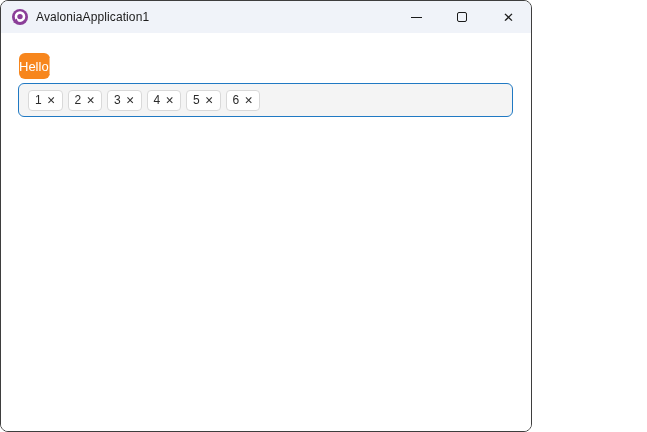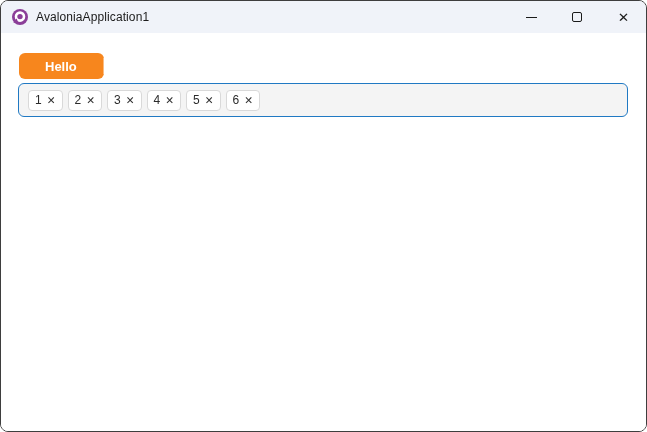--- a/index.html
+++ b/index.html
@@ -1,20 +1,20 @@
 <!DOCTYPE html>
 <html><head>
 <meta charset="utf-8">
 <style>
   html,body{margin:0;padding:0;background:#ffffff;}
   *{box-sizing:border-box;}
   body{font-family:"Liberation Sans", sans-serif;-webkit-font-smoothing:antialiased;}
 
   .window{
-    position:relative;width:647px;height:432px;
+    position:relative;width:532px;height:432px;
     background:#ffffff;border:1.5px solid #3E3E3E;border-radius:8px;
     overflow:hidden;
   }
 
   
   .titlebar{
     height:32px;background:#F0F3F9;display:flex;align-items:center;
     padding-left:11px;user-select:none;
   }
   .app-icon{width:16px;height:16px;display:inline-flex;flex:0 0 auto;}
@@ -35,21 +35,21 @@
   
   .content{position:relative;background:#ffffff;height:398px;}
 
   .tabstrip{
     display:inline-flex;align-items:stretch;
     margin:20px 0 0 18px;height:26px;
     background:#F7861D;border-radius:6px;overflow:hidden;
   }
   .tab{
     border:none;background:transparent;margin:0;
-    padding:0 26px;color:#ffffff;font-weight:700;font-size:13px;
+    padding:0 0;color:#ffffff;font-weight:400;font-size:13px;
     display:flex;align-items:center;cursor:default;white-space:nowrap;
   }
   .tab-divider{
     width:1px;align-self:center;height:16px;
     background:rgba(255,255,255,0.45);flex:0 0 auto;
   }
 
   .chip-box{
     margin:4px 18px 0 17px;height:34px;
     background:#F4F4F4;border:1.5px solid #2079C3;border-radius:6px;

